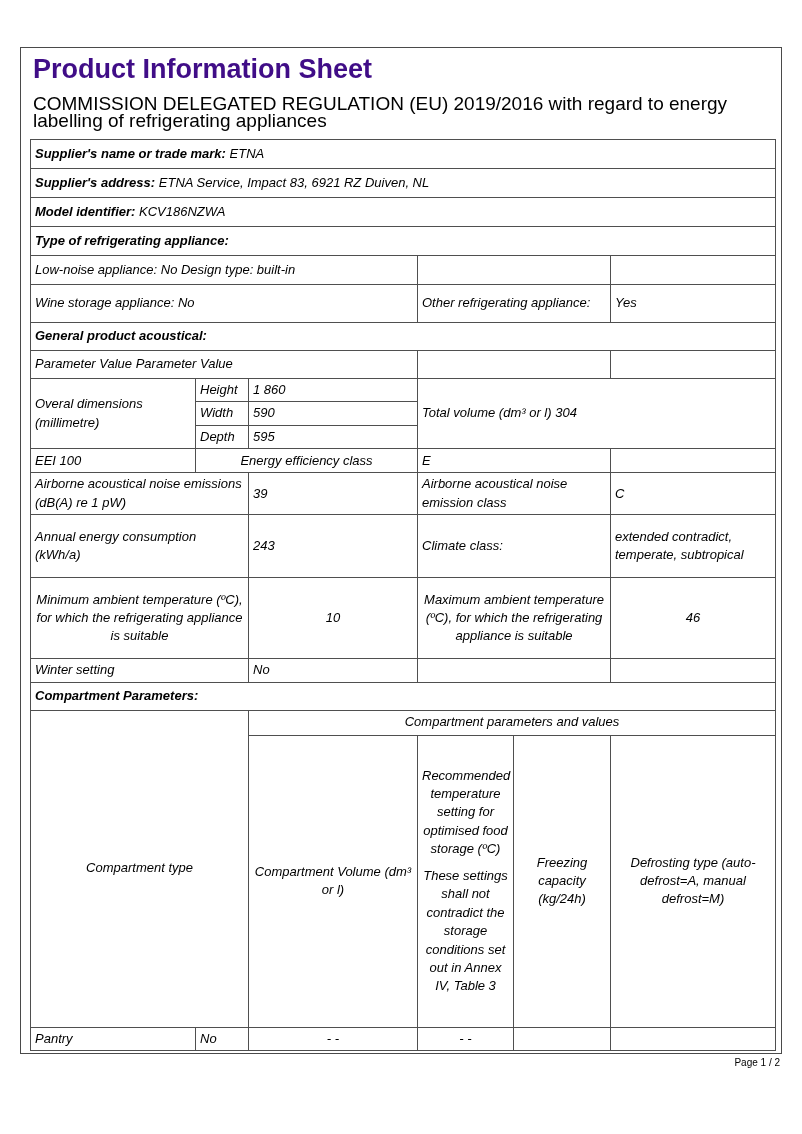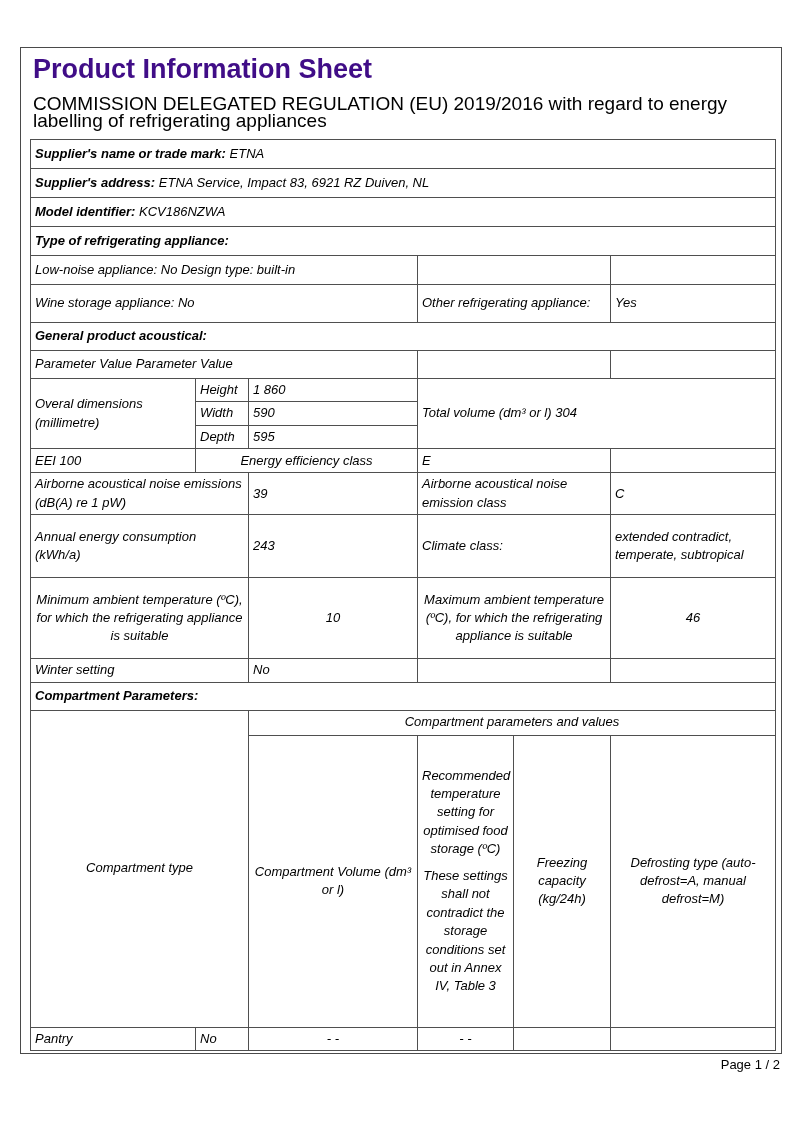--- a/index.html
+++ b/index.html
@@ -55,21 +55,21 @@
   tr.rh39 { height: 39px; }
   tr.rh63 { height: 63px; }
   tr.rh81 { height: 81px; text-align: center; }
   tr.rh23 { height: 23px; }
   tr.rh25 { height: 25px; }
   tr.rh292 { height: 292px; }
   .page-footer {
     position: absolute;
     top: 1057px;
     right: 22px;
-    font-size: 13px;
+    font-size: 10px;
   }
 </style>
 </head>
 <body>
 
 <div class="page">
   <div class="sheet">
 
     <h1 class="doc-title" style="color: rgb(64, 13, 135);">Product Information Sheet</h1>
 

